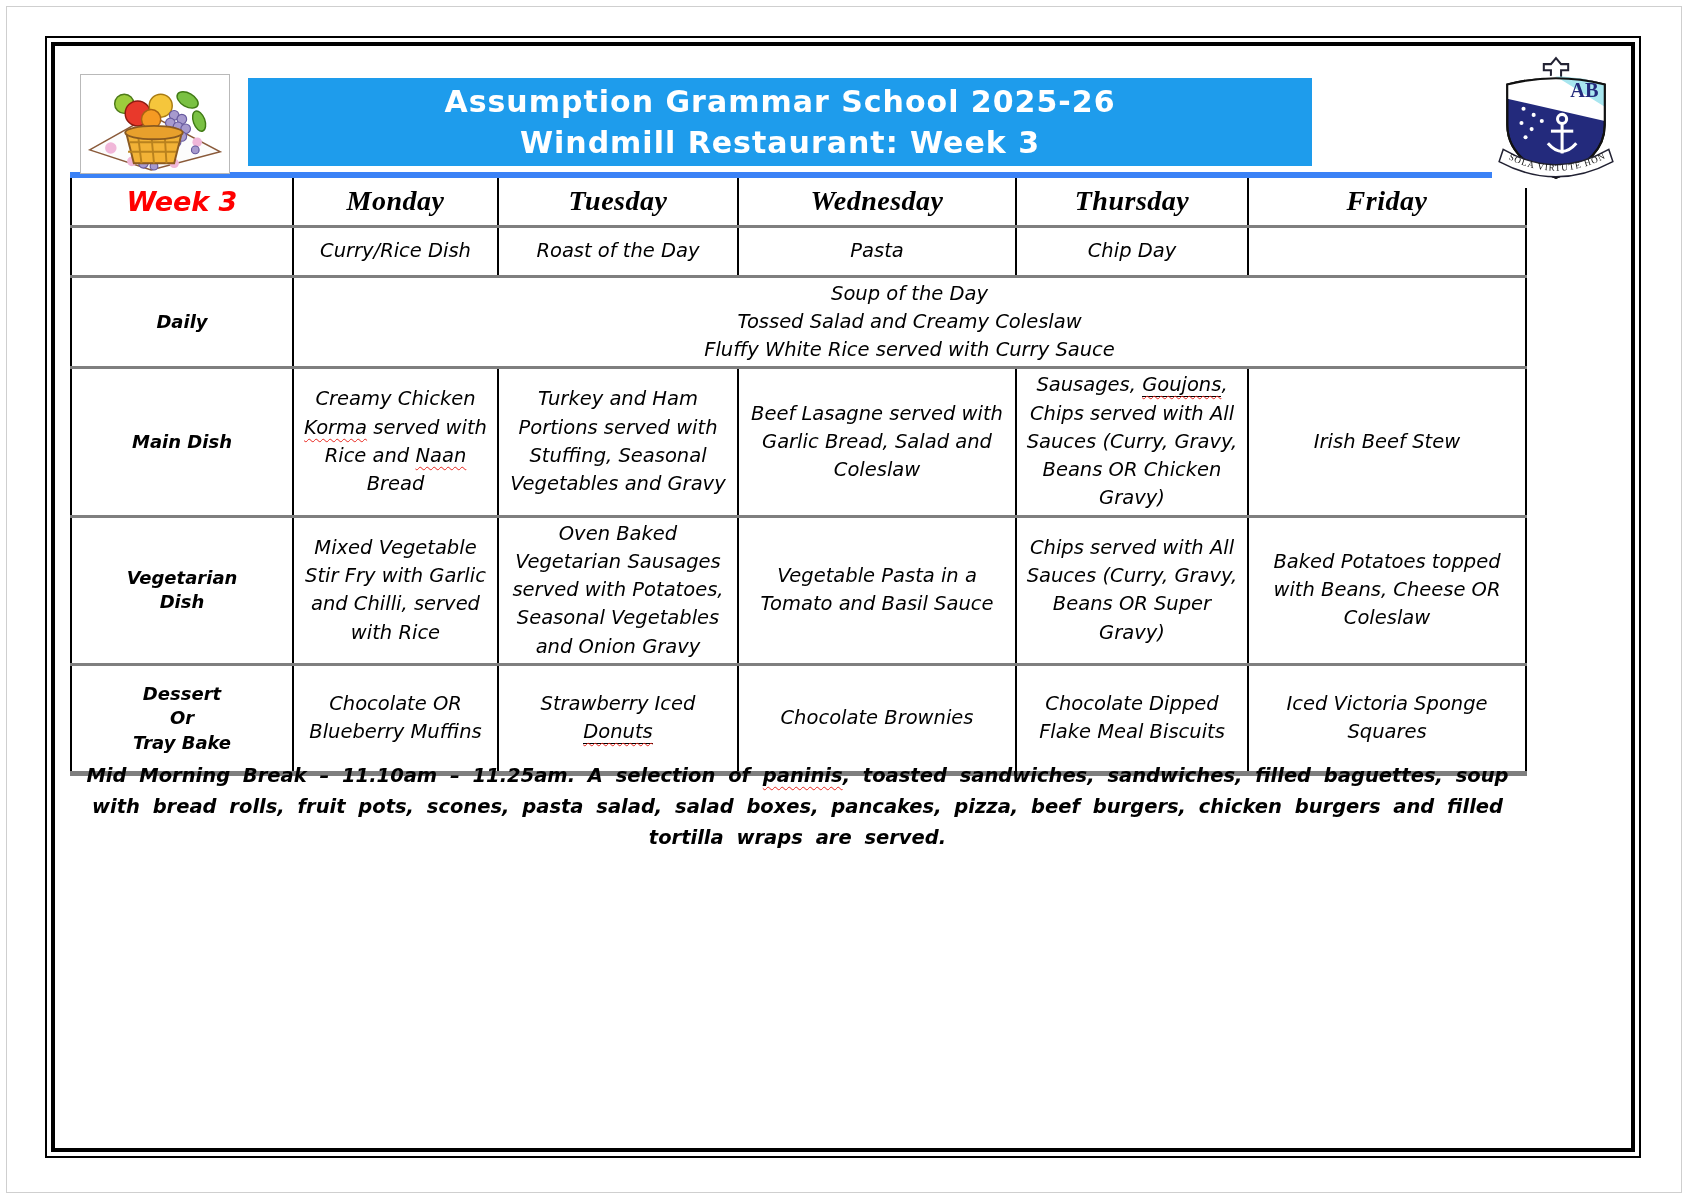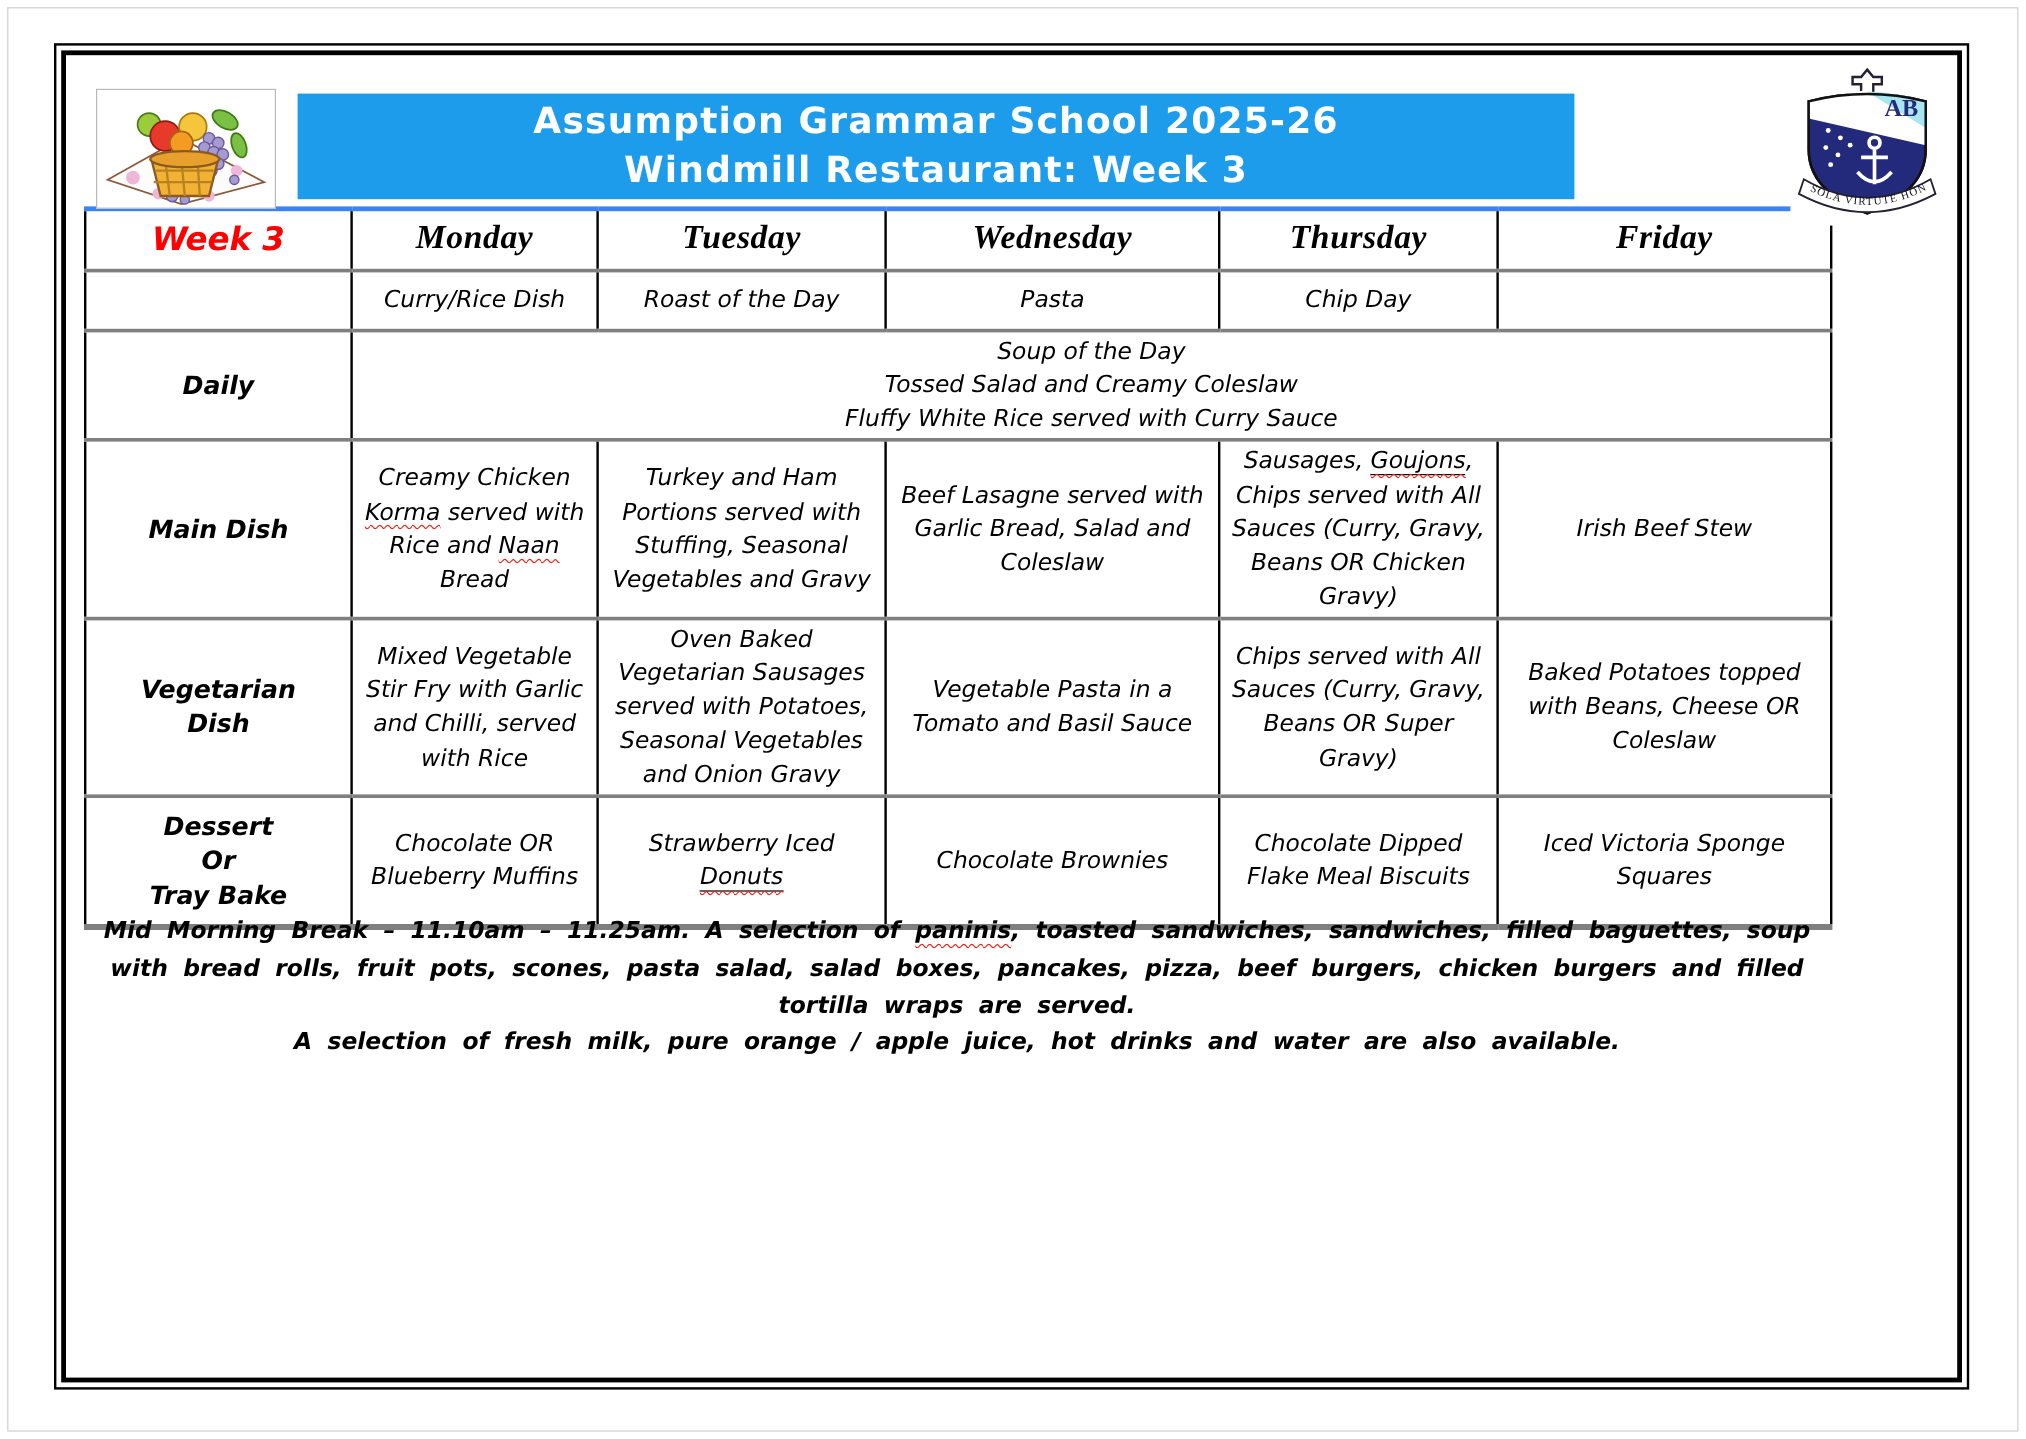--- a/index.html
+++ b/index.html
@@ -21,26 +21,26 @@
   .banner-line{color:#fff;font-weight:bold;font-size:30px;letter-spacing:1px;white-space:nowrap;}
   .crest-box{position:absolute;left:1492px;top:56px;width:128px;height:132px;background:#fff;z-index:3;text-align:center;}
 
   
   .menu-table{position:absolute;left:70px;top:172px;width:1455px;border-collapse:collapse;
               table-layout:fixed;background:#fff;z-index:2;}
   .menu-table td{border-left:2px solid #000;border-right:2px solid #000;
                  border-top:3px solid #7f7f7f;border-bottom:3px solid #7f7f7f;
                  text-align:center;vertical-align:middle;padding:2px 8px;
                  font-style:italic;font-size:19.5px;line-height:1.45;}
-  .menu-table tr:first-child td{border-top:4px solid #3b82f6;}
+  .menu-table tr:first-child td{border-top:6px solid #3b82f6;}
   .menu-table tr:last-child td{border-bottom:5px solid #7f7f7f;}
   td.day-header{font-family:"Liberation Serif", serif;font-weight:bold;font-style:italic;
                 font-size:28px;letter-spacing:.5px;}
   td.week-cell{font-weight:bold;font-style:italic;font-size:27px;}
-  td.row-label{font-weight:bold;font-style:italic;font-size:21px;line-height:1.35;}
+  td.row-label{font-weight:bold;font-style:italic;font-size:18px;line-height:1.35;}
   .sp-wavy{text-decoration-line:underline;text-decoration-style:wavy;
            text-decoration-color:#e8241c;text-decoration-thickness:1px;text-underline-offset:4px;}
   .sp-solid{border-bottom:1.6px solid #000;}
 
   
   .footer-block{position:absolute;left:70px;top:761px;width:1455px;text-align:center;z-index:2;}
   .times-heading{font-weight:bold;font-style:italic;font-size:19.5px;word-spacing:4px;margin:0 0 27px 0;}
   .fpara{font-weight:bold;font-style:italic;font-size:19.5px;line-height:1.58;word-spacing:6px;margin:0 0 25px 0;}
   .fnote{font-size:19.5px;margin-top:16px;}
 </style>
@@ -180,14 +180,13 @@
     <td>Strawberry Iced <span class="sp-wavy sp-solid">Donuts</span></td>
     <td>Chocolate Brownies</td>
     <td>Chocolate Dipped Flake Meal Biscuits</td>
     <td>Iced Victoria Sponge Squares</td>
   </tr>
 </tbody>
   </table>
 
 <div class="footer-block">
   <p class="fpara" style="margin-bottom:0;">Mid Morning Break – 11.10am – 11.25am. A selection of <span class="sp-wavy">paninis</span>, toasted sandwiches, sandwiches, filled baguettes, soup with bread rolls, fruit pots, scones, pasta salad, salad boxes, pancakes, pizza, beef burgers, chicken burgers and filled tortilla wraps are served.</p>
-  <p class="fpara">A selection of fresh milk, pure orange / apple juice, hot drinks and water are also available.</p>
 </div>
 
 </body></html>

